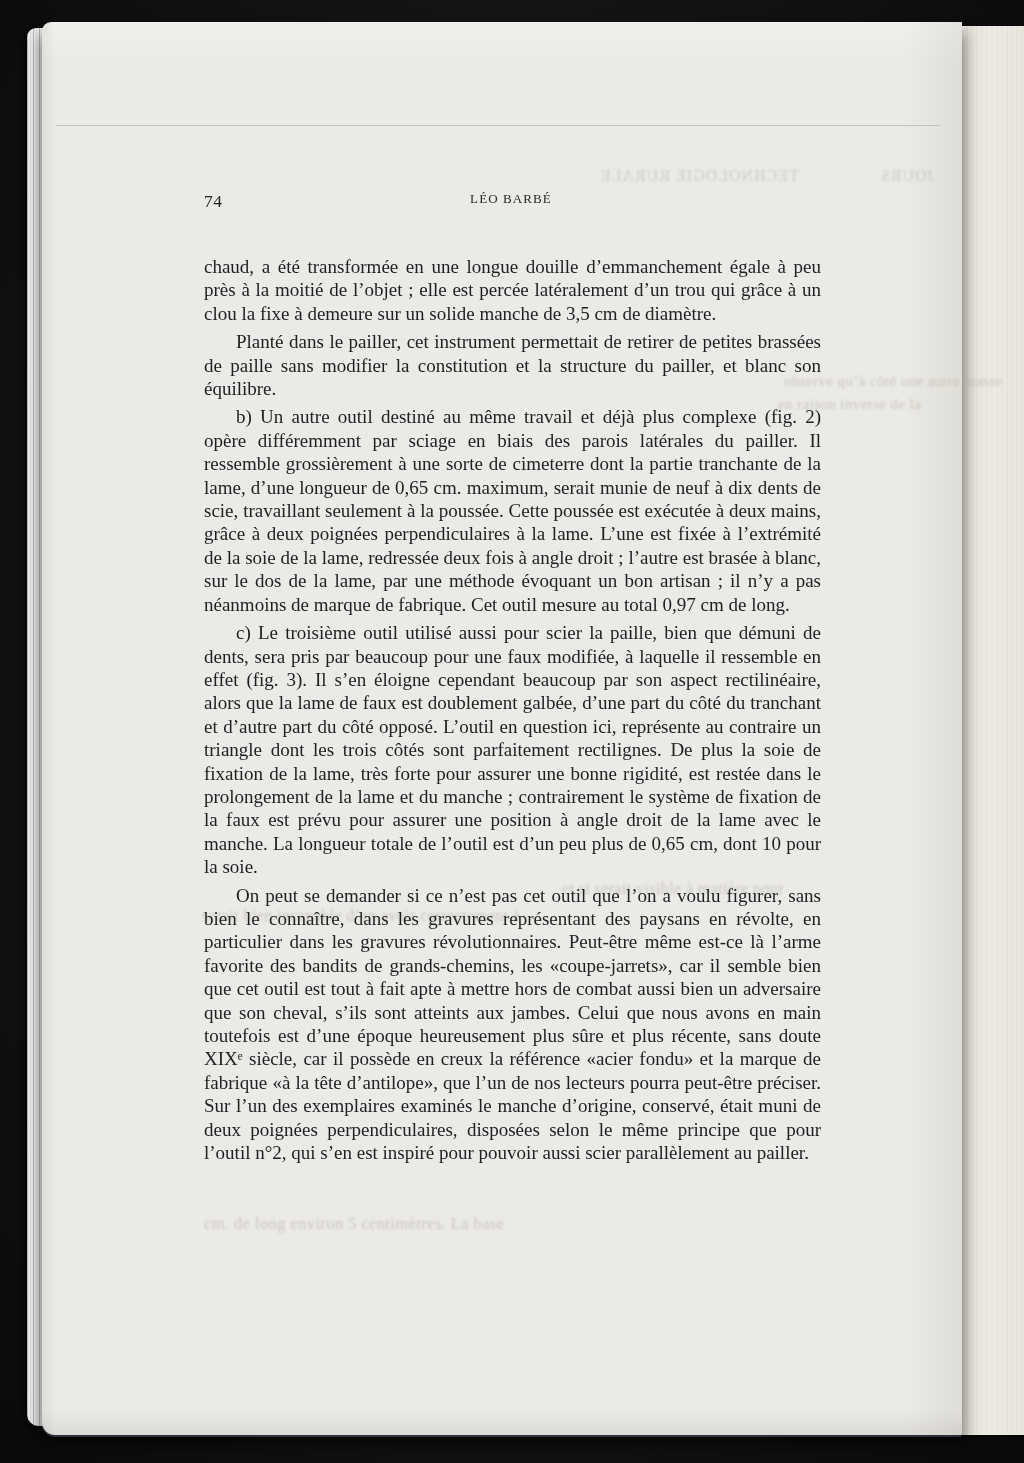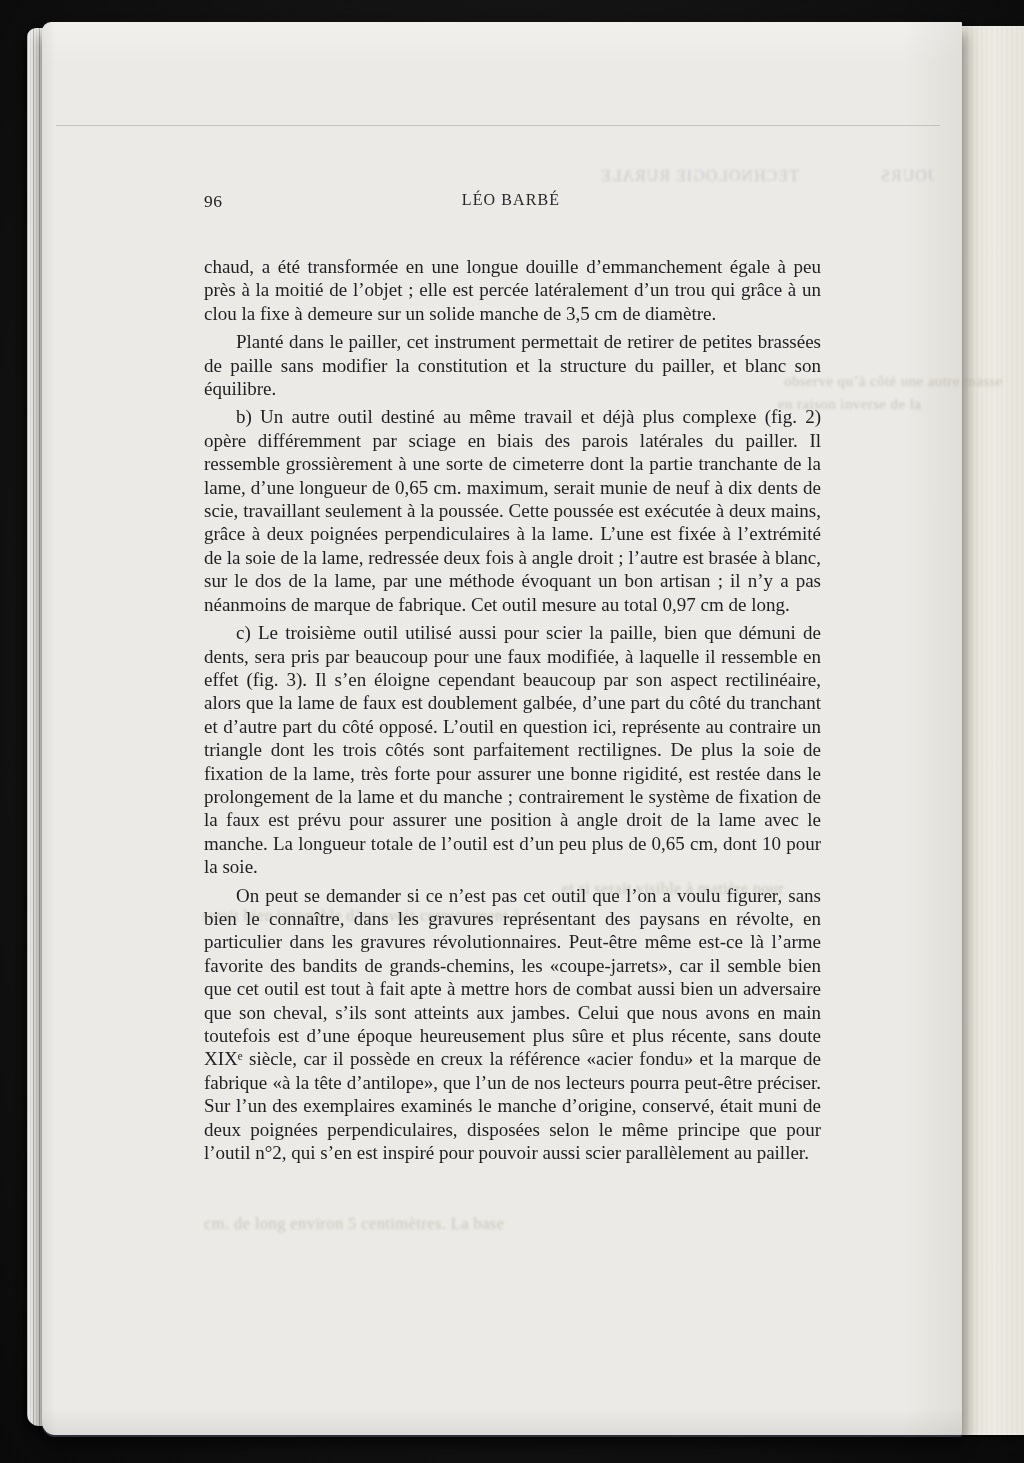--- a/index.html
+++ b/index.html
@@ -45,21 +45,21 @@
   .crease-line {
     position: absolute; left: 14px; top: 103px; width: 884px; height: 1px;
     background: rgba(158,156,148,0.5);
   }
   .page-number {
     position: absolute; left: 162px; top: 169px;
     font-size: 17.5px; color: #222226; letter-spacing: 0.5px;
   }
   .running-header {
     position: absolute; left: 160px; top: 169px; width: 618px;
-    text-align: center; font-size: 16px; letter-spacing: 1.1px; color: #26262a;
+    text-align: center; font-size: 13px; letter-spacing: 1.1px; color: #26262a;
   }
   .body-text {
     position: absolute; left: 162px; top: 233px; width: 617px;
     font-size: 19px; line-height: 23.4px; color: #1f1f23;
     text-align: justify;
   }
   .body-text p { margin: 0; text-indent: 32px; }
   .body-text p.no-indent { text-indent: 0; }
   .body-text p + p { margin-top: 5px; }
   
@@ -94,21 +94,21 @@
     <div class="crease-line"></div>
 
     <span class="ghost mirrored g-header-1">TECHNOLOGIE RURALE</span>
     <span class="ghost mirrored g-header-2">JOURS</span>
     <span class="ghost g-observe">observe qu’à côté une autre masse</span>
     <span class="ghost g-raison">en raison inverse de la</span>
     <span class="ghost g-visible">et si serait visible à matière pour</span>
     <span class="ghost g-serait">serait bien incapable d’en avoir correctement à</span>
     <span class="ghost g-cmlong">cm. de long environ 5 centimètres. La base</span>
 
-    <div class="page-number">96</div>
+    <div class="page-number">74</div>
     <div class="running-header">LÉO BARBÉ</div>
 
     <div class="body-text">
       <p class="no-indent">chaud, a été transformée en une longue douille d’emmanchement égale à peu près à la moitié de l’objet ; elle est percée latéralement d’un trou qui grâce à un clou la fixe à demeure sur un solide manche de 3,5 cm de diamètre.</p>
       <p>Planté dans le pailler, cet instrument permettait de retirer de petites brassées de paille sans modifier la constitution et la structure du pailler, et blanc son équilibre.</p>
       <p>b) Un autre outil destiné au même travail et déjà plus complexe (fig. 2) opère différemment par sciage en biais des parois latérales du pailler. Il ressemble grossièrement à une sorte de cimeterre dont la partie tranchante de la lame, d’une longueur de 0,65 cm. maximum, serait munie de neuf à dix dents de scie, travaillant seulement à la poussée. Cette poussée est exécutée à deux mains, grâce à deux poignées perpendiculaires à la lame. L’une est fixée à l’extrémité de la soie de la lame, redressée deux fois à angle droit ; l’autre est brasée à blanc, sur le dos de la lame, par une méthode évoquant un bon artisan ; il n’y a pas néanmoins de marque de fabrique. Cet outil mesure au total 0,97 cm de long.</p>
       <p>c) Le troisième outil utilisé aussi pour scier la paille, bien que démuni de dents, sera pris par beaucoup pour une faux modifiée, à laquelle il ressemble en effet (fig. 3). Il s’en éloigne cependant beaucoup par son aspect rectilinéaire, alors que la lame de faux est doublement galbée, d’une part du côté du tranchant et d’autre part du côté opposé. L’outil en question ici, représente au contraire un triangle dont les trois côtés sont parfaitement rectilignes. De plus la soie de fixation de la lame, très forte pour assurer une bonne rigidité, est restée dans le prolongement de la lame et du manche ; contrairement le système de fixation de la faux est prévu pour assurer une position à angle droit de la lame avec le manche. La longueur totale de l’outil est d’un peu plus de 0,65 cm, dont 10 pour la soie.</p>
       <p>On peut se demander si ce n’est pas cet outil que l’on a voulu figurer, sans bien le connaître, dans les gravures représentant des paysans en révolte, en particulier dans les gravures révolutionnaires. Peut-être même est-ce là l’arme favorite des bandits de grands-chemins, les «coupe-jarrets», car il semble bien que cet outil est tout à fait apte à mettre hors de combat aussi bien un adversaire que son cheval, s’ils sont atteints aux jambes. Celui que nous avons en main toutefois est d’une époque heureusement plus sûre et plus récente, sans doute XIXᵉ siècle, car il possède en creux la référence «acier fondu» et la marque de fabrique «à la tête d’antilope», que l’un de nos lecteurs pourra peut-être préciser. Sur l’un des exemplaires examinés le manche d’origine, conservé, était muni de deux poignées perpendiculaires, disposées selon le même principe que pour l’outil n°2, qui s’en est inspiré pour pouvoir aussi scier parallèlement au pailler.</p>
     </div>
 

